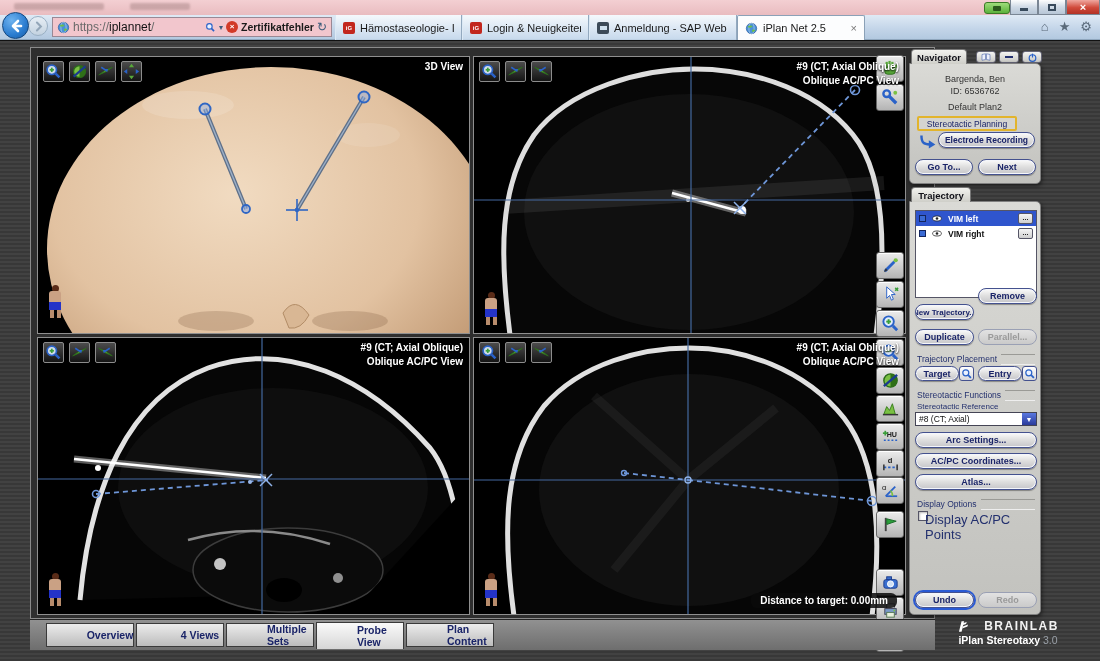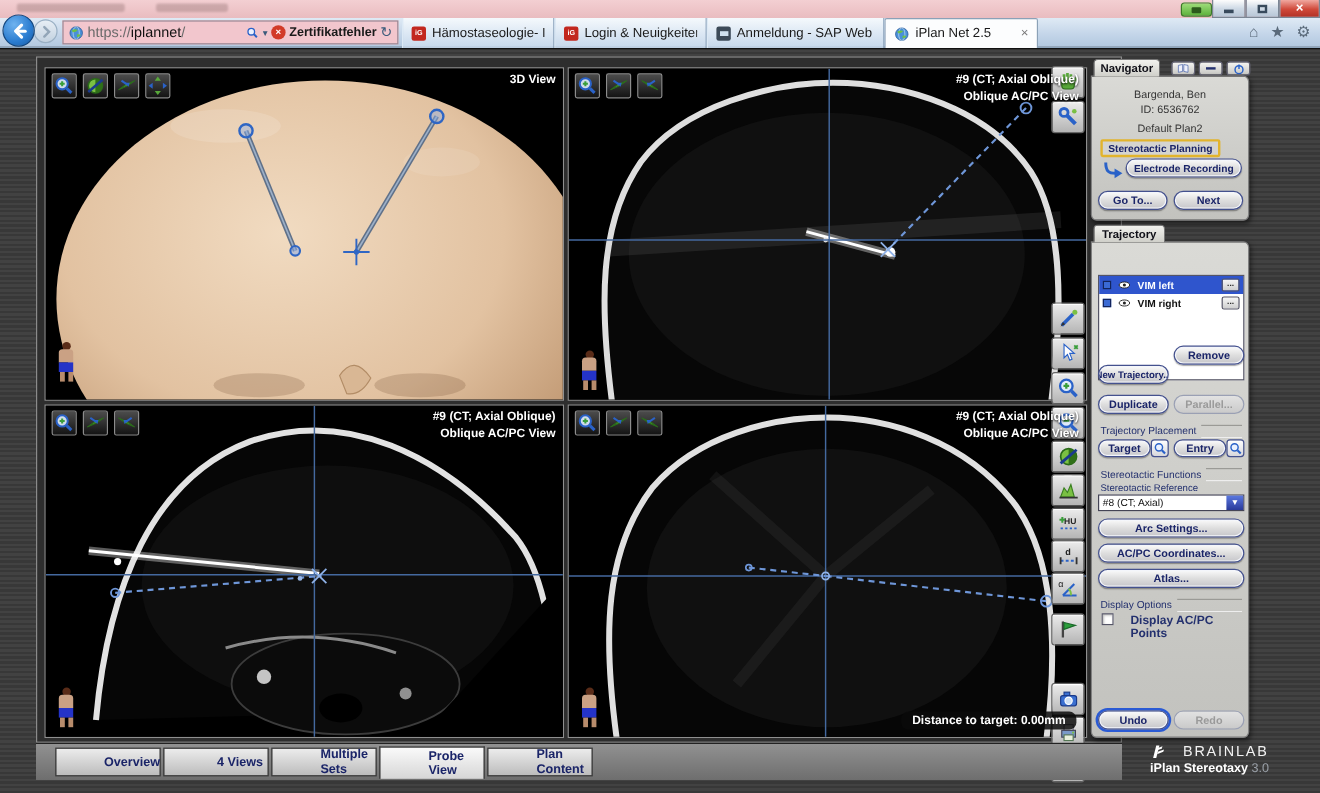--- a/index.html
+++ b/index.html
@@ -80,47 +80,47 @@
   
   .ptab { position:absolute; height:15px; background:linear-gradient(180deg,#f2f2ee,#cfcfc9); border:1px solid #777;
     border-bottom:none; border-radius:4px 4px 0 0; font-size:9.5px; font-weight:bold; color:#101018;
     display:flex; align-items:center; justify-content:center; z-index:3; }
   .panel { position:absolute; background:linear-gradient(180deg,#dadad6,#c2c2be); border:1px solid #808080;
     border-radius:0 5px 5px 5px; box-shadow:1px 2px 4px rgba(0,0,0,.5); }
   .minibtn { position:absolute; width:20px; height:12px; background:linear-gradient(180deg,#f4f4f2,#c8c8c4);
     border:1px solid #667; border-radius:3px; display:flex; align-items:center; justify-content:center; }
   .pinfo { position:absolute; width:100%; text-align:center; font-size:9px; color:#333; }
   .stepbox { position:absolute; border:2px solid #e2b42c; background:#d4d4d0; color:#1a2468; font-size:8.5px;
-    font-weight:bold; display:flex; align-items:center; justify-content:center; border-radius:2px;text-align:center; }
+    font-weight:normal; display:flex; align-items:center; justify-content:center; border-radius:2px;text-align:center; }
   .btn { position:absolute; display:flex; align-items:center; justify-content:center;
     background:linear-gradient(180deg,#fbfbfb,#dedede 50%,#c6c6ca); border:1px solid #44518e; border-radius:8px;
     box-shadow:inset 0 0 0 1px #f4f6fb, 0 1px 1px rgba(0,0,0,.35); color:#1a2468; font-size:9px; font-weight:bold;
     white-space:nowrap; overflow:hidden; }
   .btn.disabled { color:#9a9a9a; border-color:#9aa0b4; box-shadow:none; background:linear-gradient(180deg,#e2e2e2,#cacaca); }
   .btn.focused { box-shadow:0 0 0 2px #2a5ad4, inset 0 0 0 1px #f4f6fb; }
   .sqbtn { position:absolute; width:15px; height:15px; background:linear-gradient(180deg,#fff,#d8d8dc);
     border:1px solid #44518e; border-radius:3px; display:flex; align-items:center; justify-content:center; }
-  .listbox { position:absolute; background:#fff; border:1px solid #556;margin-top:19px; }
+  .listbox { position:absolute; background:#fff; border:1px solid #556; }
   .lrow { height:15px; display:flex; align-items:center; gap:4px; padding:0 3px; font-size:8.5px; font-weight:bold; color:#111; }
   .lrow.sel { background:#2f55cd; color:#fff; }
   .swatch { width:7px; height:7px; background:#3a6ad4; border:1px solid #13245c; flex:0 0 auto; }
   .dots { margin-left:auto; width:15px; height:11px; background:linear-gradient(180deg,#f6f6f6,#cfcfcf);
     border:1px solid #556; border-radius:2px; font-size:7px; line-height:7px; text-align:center; color:#222; font-weight:bold; }
   .sechead { position:absolute; display:flex; gap:4px; font-size:8.5px; color:#23306e; width:118px; }
   .sechead::after { content:""; flex:1; border-top:1px solid #9a9a96; box-shadow:0 1px 0 #eee; }
   .plabel { position:absolute; font-size:8px; color:#23306e; }
   .ddown { position:absolute; height:14px; background:#fff; border:1px solid #445; display:flex; align-items:center; }
   .ddown .dtext { flex:1; font-size:8.5px; color:#111; padding-left:3px; white-space:nowrap; overflow:hidden; }
   .ddown .darr { width:14px; height:100%; background:linear-gradient(180deg,#5a78e0,#2a3a9a); color:#fff; font-size:7px;
     display:flex; align-items:center; justify-content:center; }
   .cbox { position:absolute; width:10px; height:10px; background:#fff; border:1px solid #556; box-shadow:inset 1px 1px 2px #bbb; }
 
   
   #brand { position:absolute; left:935px; top:578px; width:146px; height:36px; text-align:center; color:#f2f2f2; }
-  #brand .b1 { font-size:12px; font-weight:normal; letter-spacing:1.5px; display:flex; align-items:center; justify-content:center; gap:14px; }
+  #brand .b1 { font-size:12px; font-weight:bold; letter-spacing:1.5px; display:flex; align-items:center; justify-content:center; gap:14px; }
   #brand .b2 { font-size:10.5px; margin-top:1px; } #brand .b2 b { color:#fff; } #brand .b2 span { color:#9aa0a8; }
   #tabstrip { position:absolute; left:30px; top:578px; width:905px; height:31px;
     background:linear-gradient(180deg,#919191,#6e6e6e); border-top:1px solid #222; }
   .ftab { position:absolute; top:3px; width:88px; height:24px; background:linear-gradient(180deg,#ececec,#bcbcbc);
     border:1px solid #3a3a3a; display:flex; align-items:center; justify-content:center; font-size:10.5px;
     font-weight:bold; color:#1a2468;padding-left:40px; }
   .ftab.active { background:linear-gradient(180deg,#fafafa,#d6d6d6); top:2px; height:27px; border-bottom:none; }
 
   .icon { display:block; }
 </style>
@@ -696,21 +696,21 @@
         <span class="darr">▼</span>
       </div>
       <div class="btn" style="left:5px;top:230px;width:122px;height:16px">Arc Settings...</div>
       <div class="btn" style="left:5px;top:251px;width:122px;height:16px">AC/PC Coordinates...</div>
       <div class="btn" style="left:5px;top:272px;width:122px;height:16px">Atlas...</div>
 
       <div class="sechead" style="left:7px;top:297px">
           <span>Display Options</span>
         </div>
       <div class="cbox" style="left:8px;top:309px"></div>
-      <div class="plabel" style="left:32px;top:310px;font-weight:bold;font-size:10px">Display AC/PC Points</div>
+      <div class="plabel" style="left:15px;top:310px;font-weight:normal;font-size:13px">Display AC/PC Points</div>
 
       <div class="btn focused" style="left:5px;top:390px;width:59px;height:16px">Undo</div>
       <div class="btn disabled" style="left:68px;top:390px;width:59px;height:16px">Redo</div>
     </div>
 
     <div id="brand">
       <div class="b1">
         <svg width="13" height="13" viewBox="0 0 20 20">
           <polygon points="3,18 7,2 11,2 7,18" fill="#fff"></polygon>
             <polygon points="9,10 17,7 16,10 8,13" fill="#fff"></polygon>

